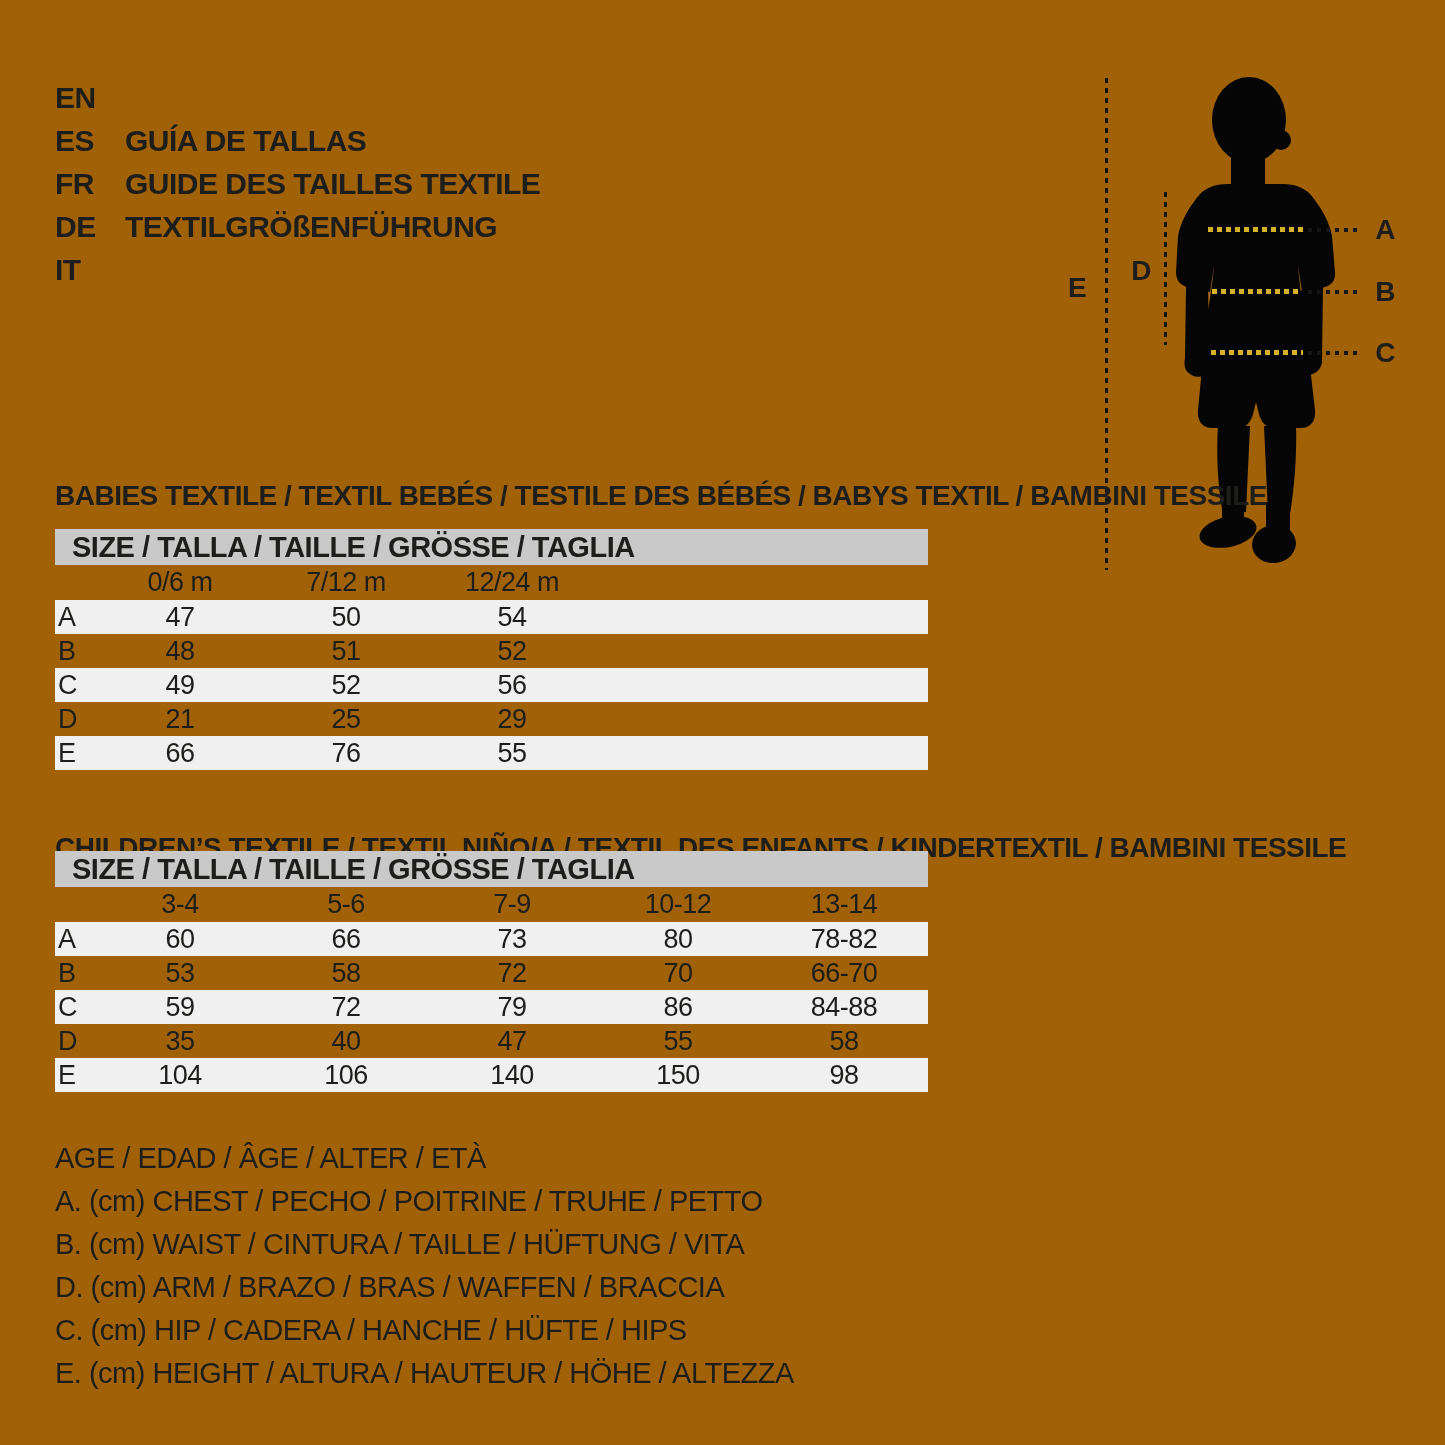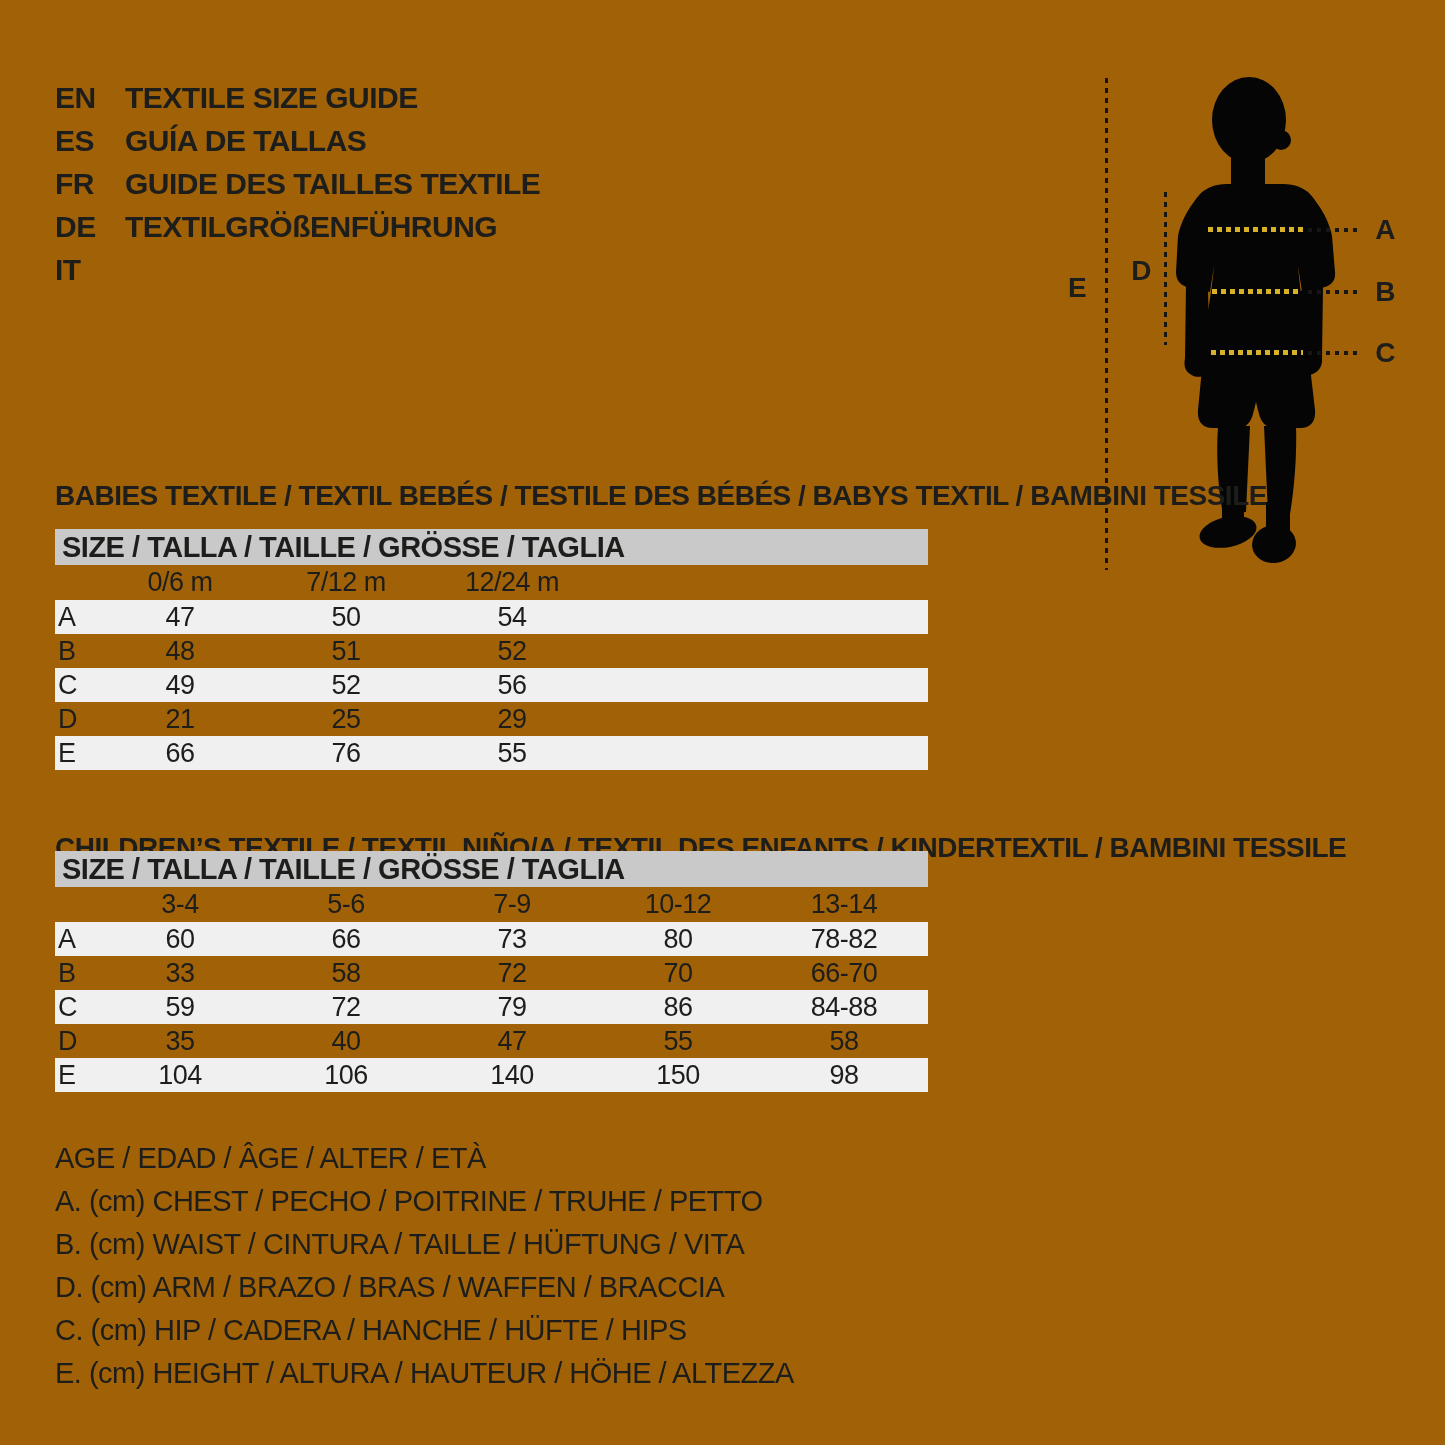--- a/index.html
+++ b/index.html
@@ -25,21 +25,21 @@
     position:absolute; left:55px;
     font-size:28px; font-weight:700; white-space:nowrap;
   }
   .babies-title { top:480px; }
   .children-title { top:832px; }
 
   
   .size-table { position:absolute; left:55px; width:873px; }
   .band {
     height:36px; background:#c9c9c9;
-    display:flex; align-items:center; padding-left:7px;
+    display:flex; align-items:center; padding-left:17px;
     font-size:29px; font-weight:700; white-space:nowrap;
   }
   .trow { display:grid; align-items:center; }
   .g3 { grid-template-columns:42px 166px 166px 166px 1fr; }
   .g5 { grid-template-columns:42px 166px 166px 166px 166px 166px 1fr; }
   .trow.head { height:35px; }
   .trow.data { height:34px; }
   .trow.shade { background:#f0f0f0; }
   .cl { font-size:27px; font-weight:400; padding-left:3px; }
   .cc { font-size:27px; font-weight:400; text-align:center; }
@@ -69,21 +69,20 @@
   }
 </style>
 </head>
 <body>
 
 <div class="canvas">
 
   <div class="lang-block">
     <div class="lang-row">
       <span class="lang-code">EN</span>
-      <span class="lang-title">TEXTILE SIZE GUIDE</span>
     </div>
     <div class="lang-row">
       <span class="lang-code">ES</span>
       <span class="lang-title">GUÍA DE TALLAS</span>
     </div>
     <div class="lang-row">
       <span class="lang-code">FR</span>
       <span class="lang-title">GUIDE DES TAILLES TEXTILE</span>
     </div>
     <div class="lang-row">
@@ -197,21 +196,21 @@
       <span class="cl">A</span>
       <span class="cc">60</span>
       <span class="cc">66</span>
       <span class="cc">73</span>
       <span class="cc">80</span>
       <span class="cc">78-82</span>
       <span></span>
     </div>
     <div class="trow data g5">
       <span class="cl">B</span>
-      <span class="cc">33</span>
+      <span class="cc">53</span>
       <span class="cc">58</span>
       <span class="cc">72</span>
       <span class="cc">70</span>
       <span class="cc">66-70</span>
       <span></span>
     </div>
     <div class="trow data g5 shade">
       <span class="cl">C</span>
       <span class="cc">59</span>
       <span class="cc">72</span>

